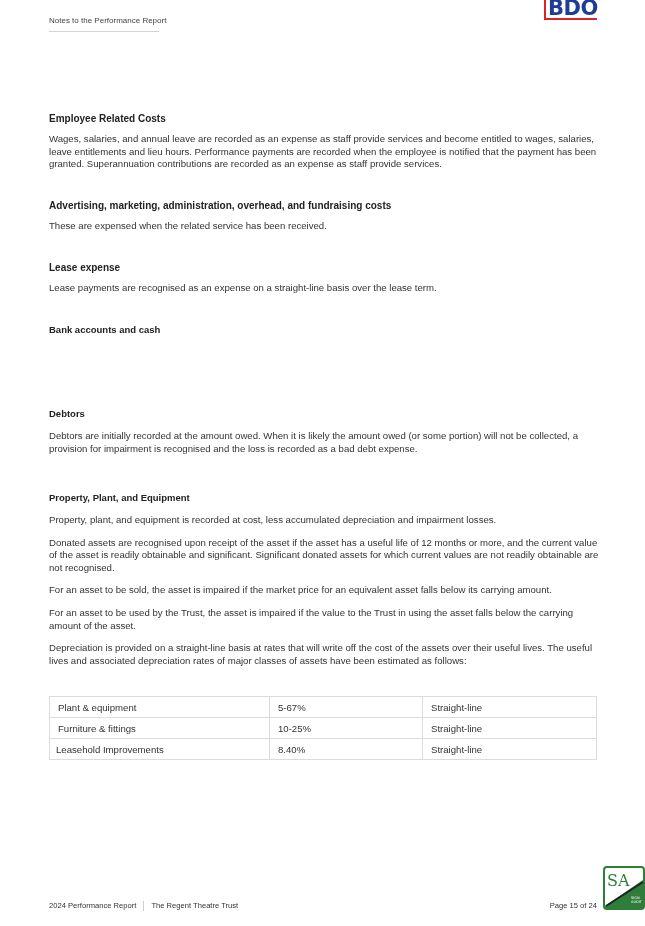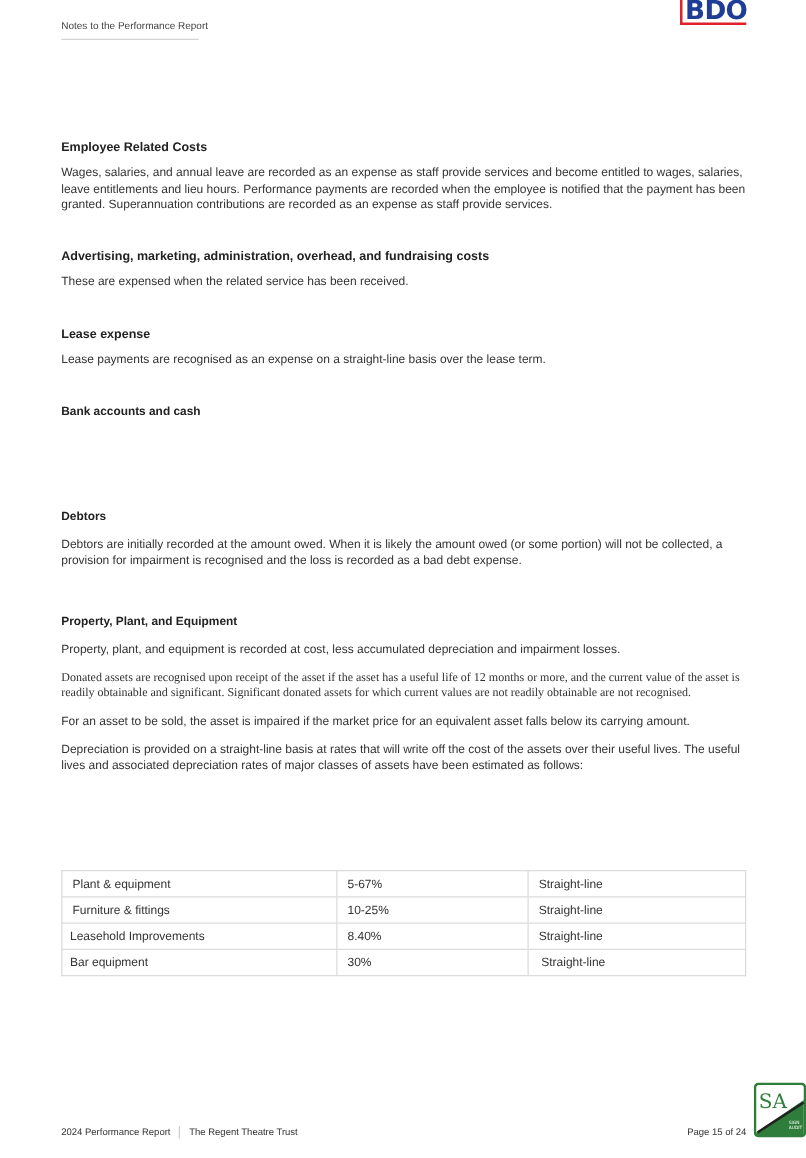--- a/index.html
+++ b/index.html
@@ -87,46 +87,42 @@
 </div>
 
 <div class="section" style="top:408px;">
   <h3 class="h-small">Debtors</h3>
   <p class="body" style="margin-top:11px;">Debtors are initially recorded at the amount owed. When it is likely the amount owed (or some portion) will not be collected, a provision for impairment is recognised and the loss is recorded as a bad debt expense.</p>
 </div>
 
 <div class="section" style="top:492px;">
   <h3 class="h-small">Property, Plant, and Equipment</h3>
   <p class="body" style="margin-top:11px;">Property, plant, and equipment is recorded at cost, less accumulated depreciation and impairment losses.</p>
-  <p class="body" style="margin-top:10px;font-family:Liberation Serif, serif;">Donated assets are recognised upon receipt of the asset if the asset has a useful life of 12 months or more, and the current value of the asset is readily obtainable and significant. Significant donated assets for which current values are not readily obtainable are not recognised.</p>
+  <p class="body" style="margin-top:10px;">Donated assets are recognised upon receipt of the asset if the asset has a useful life of 12 months or more, and the current value of the asset is readily obtainable and significant. Significant donated assets for which current values are not readily obtainable are not recognised.</p>
   <p class="body" style="margin-top:10px;">For an asset to be sold, the asset is impaired if the market price for an equivalent asset falls below its carrying amount.</p>
+  <p class="body" style="margin-top:10px;">For an asset to be used by the Trust, the asset is impaired if the value to the Trust in using the asset falls below the carrying amount of the asset.</p>
   <p class="body" style="margin-top:10px;">Depreciation is provided on a straight-line basis at rates that will write off the cost of the assets over their useful lives. The useful lives and associated depreciation rates of major classes of assets have been estimated as follows:</p>
 </div>
 
 <table class="dep">
   <tbody>
     <tr>
       <td class="c1">Plant &amp; equipment</td>
       <td class="c2">5-67%</td>
       <td>Straight-line</td>
     </tr>
     <tr>
       <td class="c1">Furniture &amp; fittings</td>
       <td class="c2">10-25%</td>
       <td>Straight-line</td>
     </tr>
     <tr>
       <td class="c1" style="padding-left:6px;">Leasehold Improvements</td>
       <td class="c2">8.40%</td>
       <td>Straight-line</td>
-    </tr>
-    <tr>
-      <td class="c1" style="padding-left:6px;">Bar equipment</td>
-      <td class="c2">30%</td>
-      <td style="padding-left:10px;">Straight-line</td>
     </tr>
   </tbody>
 </table>
 
 <div class="sa-badge">
   <svg width="42" height="44" viewBox="0 0 42 44">
     <rect x="1" y="1" width="40" height="42" rx="3" fill="#ffffff" stroke="#2e7d3a" stroke-width="2"></rect>
     <path d="M2 40 L40 14 L40 42 L2 42 Z" fill="#2e7d3a"></path>
     <path d="M3 40 L40 16" stroke="#222" stroke-width="2"></path>
     <text x="4" y="20" font-size="16" font-family="DejaVu Serif, serif" fill="#2e7d3a">SA</text>

